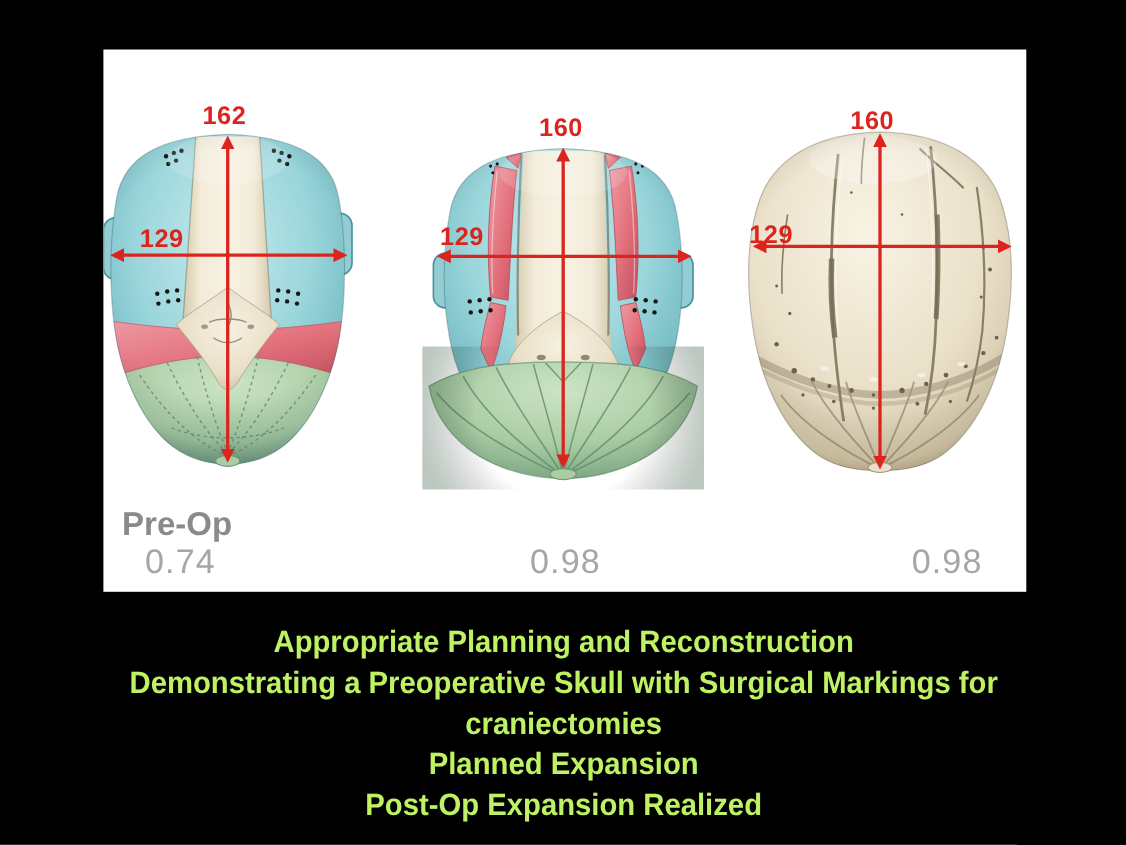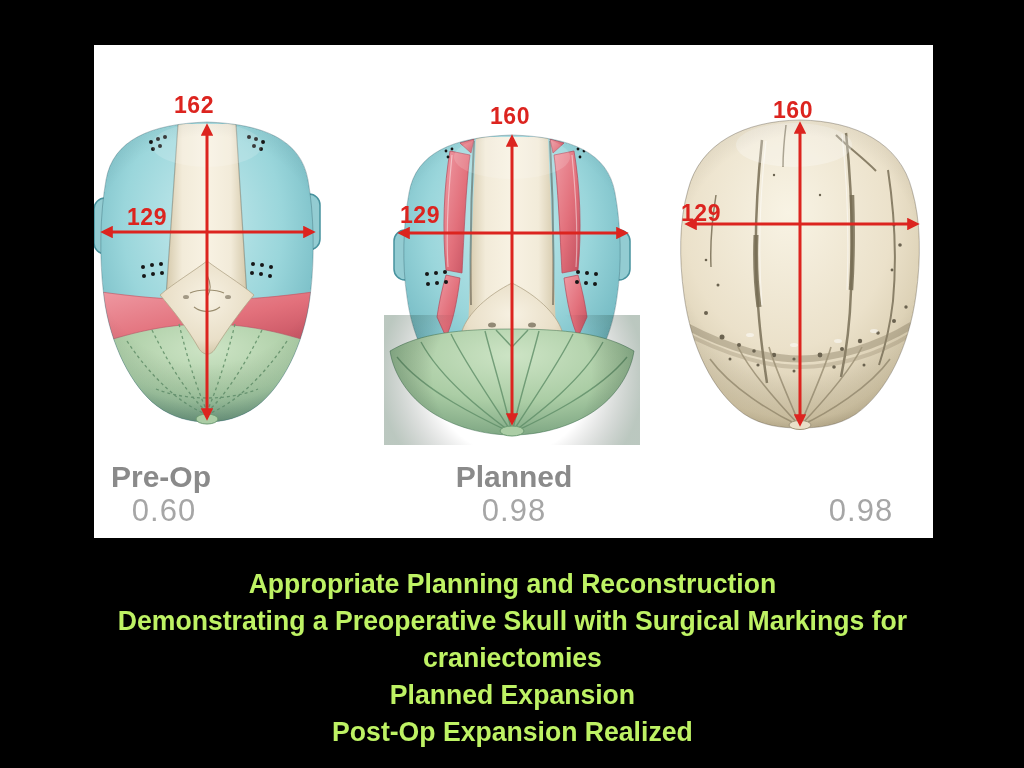--- a/index.html
+++ b/index.html
@@ -308,30 +308,29 @@
     </g>
     <path d="M706,75 C762,76 806,98 818,145 C827,176 827,214 822,250 C815,302 793,347 762,369 C744,381 724,383 706,383 C688,383 668,381 650,369 C619,347 597,302 590,250 C585,214 585,176 594,145 C606,98 650,76 706,75 Z" fill="none" stroke="rgba(90,80,60,0.4)" stroke-width="1"></path>
     <ellipse cx="706" cy="380" rx="11" ry="4.5" fill="#e9dfc8" stroke="#a0957a" stroke-width="1"></ellipse>
     <g stroke="#dc241f" stroke-width="3">
       <line x1="706" y1="80" x2="706" y2="378" marker-start="url(#arrowR)" marker-end="url(#arrowR)"></line>
       <line x1="594" y1="179" x2="822" y2="179" marker-start="url(#arrowR)" marker-end="url(#arrowR)"></line>
     </g>
   </g>
 </svg>
 
-  <div class="num" style="left:100px;top:60px;">162</div>
+  <div class="num" style="left:110px;top:60px;">162</div>
   <div class="num" style="left:53px;top:172px;">129</div>
   <div class="num" style="left:416px;top:71px;">160</div>
   <div class="num" style="left:326px;top:170px;">129</div>
   <div class="num" style="left:699px;top:65px;">160</div>
   <div class="num" style="left:607px;top:168px;">129</div>
 
   <div class="skull-label" style="left:67px;top:432px;">Pre-Op</div>
-  <div class="skull-value" style="left:70px;top:466px;">0.60</div>
-  <div class="skull-label" style="left:420px;top:432px;">Planned</div>
+  <div class="skull-value" style="left:70px;top:466px;">0.74</div>
   <div class="skull-value" style="left:420px;top:466px;">0.98</div>
   <div class="skull-value" style="left:767px;top:466px;">0.98</div>
 </div>
 
 <div class="caption">
   <div class="caption-inner">
     <div>Appropriate Planning and Reconstruction</div>
     <div>Demonstrating a Preoperative Skull with Surgical Markings for</div>
     <div>craniectomies</div>
     <div>Planned Expansion</div>

